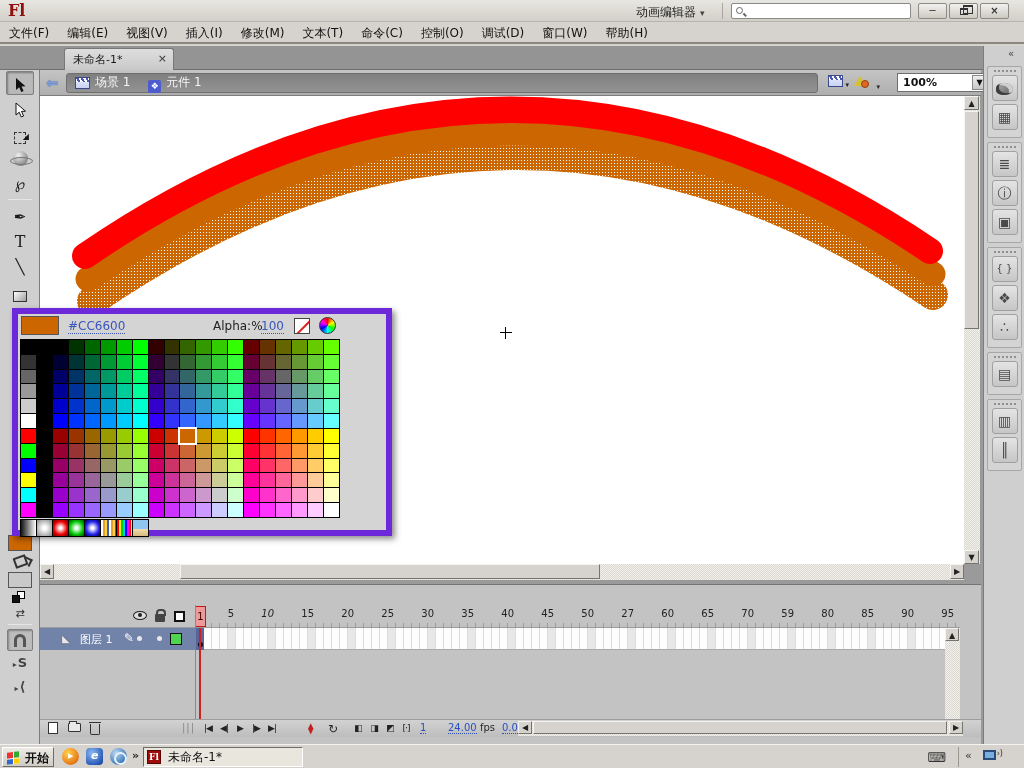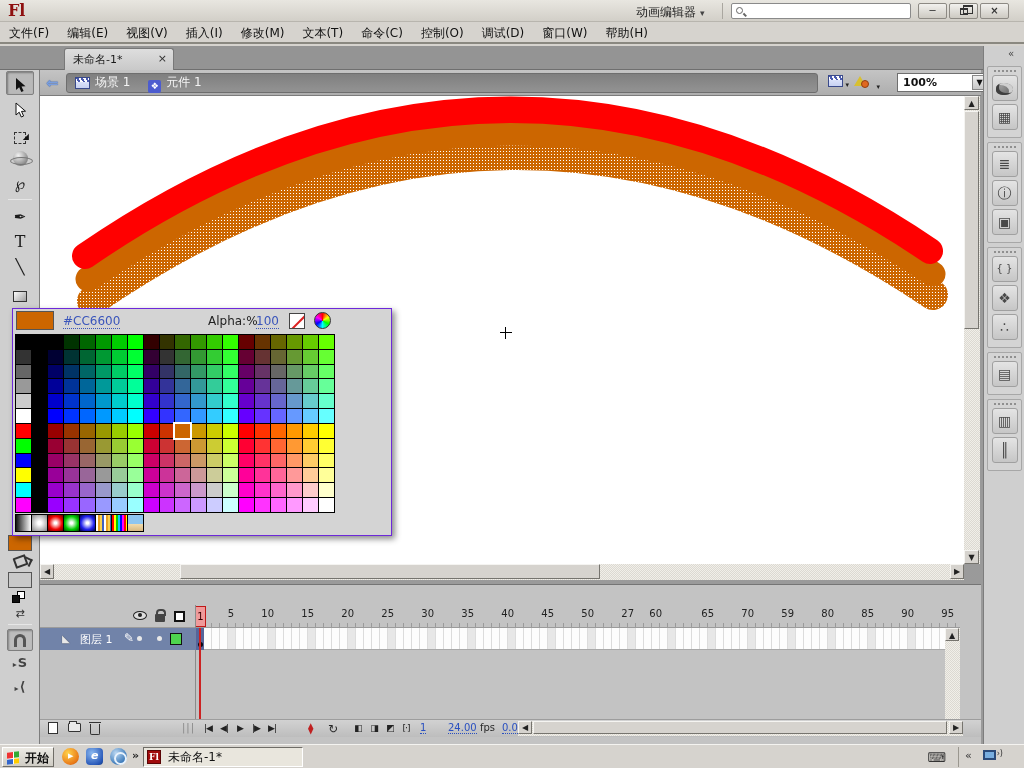--- a/index.html
+++ b/index.html
@@ -84,21 +84,21 @@
   #crosshair::after { content:""; position:absolute; left:5px; top:0; width:1px; height:12px; background:#000; }
 
   
   .sb-track { background:#f1efe9; background-image:conic-gradient(#dcd9d2 25%,#0000 0 50%,#dcd9d2 0 75%,#0000 0); background-size:2px 2px; }
   .sb-btn { position:absolute; background:#d6d3ce; border:1px solid; border-color:#f5f4f1 #76746e #76746e #f5f4f1; text-align:center; color:#222; font-size:8px; line-height:13px; }
   .sb-thumb { position:absolute; background:#d6d3ce; border:1px solid; border-color:#f5f4f1 #76746e #76746e #f5f4f1; }
   #vscroll { position:absolute; left:923px; top:50px; width:16px; height:468px; }
   #hscroll { position:absolute; left:-1px; top:518px; width:924px; height:16px; }
 
   
-  #color-popup { position:absolute; left:12px; top:262px; width:380px; height:228px; background:#d4d4d4; border:1px solid #6d28d9; box-shadow:3px 3px 6px rgba(0,0,0,.45); z-index:30; }
+  #color-popup { position:absolute; left:12px; top:262px; width:380px; height:228px; background:#d4d4d4; border:6px solid #6d28d9; box-shadow:3px 3px 6px rgba(0,0,0,.45); z-index:30; }
   #cp-header { position:relative; height:24px; }
   #cp-swatch { position:absolute; left:3px; top:2px; width:38px; height:19px; border:1px solid #555; }
   #cp-hex { position:absolute; left:50px; top:5px; color:#3a55bb; border-bottom:1px dotted #3a55bb; font-size:12px; }
   #cp-alpha-label { position:absolute; left:195px; top:5px; color:#222; font-size:12px; }
   #cp-alpha-val { position:absolute; left:243px; top:5px; color:#3a55bb; border-bottom:1px dotted #3a55bb; font-size:12px; }
   #cp-nocolor { position:absolute; left:276px; top:4px; width:16px; height:16px; background:#fff; border:1px solid #444; overflow:hidden; }
   #cp-nocolor::after { content:""; position:absolute; left:-2px; top:6px; width:24px; height:2px; background:#d22; transform:rotate(-45deg); }
   #cp-wheel { position:absolute; left:301px; top:3px; width:17px; height:17px; border-radius:50%; border:1px solid #333; background:conic-gradient(#f00,#ff0,#0f0,#0ff,#00f,#f0f,#f00); }
   #palette-grid { position:absolute; left:2px; top:25px; width:320px; height:179px; background:#000; display:grid; grid-template-columns:repeat(20,1fr); grid-template-rows:repeat(12,1fr); gap:1px; padding:1px; }
   .pcell { width:100%; height:100%; }
@@ -321,31 +321,31 @@
             <span class="pencil-ic">✎</span>
             <span class="ldot" style="left:97px;"></span>
             <span class="ldot" style="left:117px;"></span>
             <span class="lgreen"></span>
           </div>
         </div>
         <div id="tl-frames">
           <div id="ruler">
             <div id="playhead-box">1</div>
           <span class="rlabel" style="left: 12px;">5</span>
-              <span class="rlabel" style="left: 52px;">10</span>
+              <span class="rlabel" style="left: 52px; font-style: italic;">10</span>
               <span class="rlabel" style="left: 92px;">15</span>
               <span class="rlabel" style="left: 132px;">20</span>
               <span class="rlabel" style="left: 172px;">25</span>
               <span class="rlabel" style="left: 212px;">30</span>
               <span class="rlabel" style="left: 252px;">35</span>
               <span class="rlabel" style="left: 292px;">40</span>
               <span class="rlabel" style="left: 332px;">45</span>
               <span class="rlabel" style="left: 372px;">50</span>
               <span class="rlabel" style="left: 412px;">27</span>
-              <span class="rlabel" style="left: 440px;">60</span>
+              <span class="rlabel" style="left: 452px;">60</span>
               <span class="rlabel" style="left: 492px;">65</span>
               <span class="rlabel" style="left: 532px;">70</span>
               <span class="rlabel" style="left: 572px;">59</span>
               <span class="rlabel" style="left: 612px;">80</span>
               <span class="rlabel" style="left: 652px;">85</span>
               <span class="rlabel" style="left: 692px;">90</span>
               <span class="rlabel" style="left: 732px;">95</span>
             </div>
           <div id="grid-row">
             <div id="kf-cell"></div>

